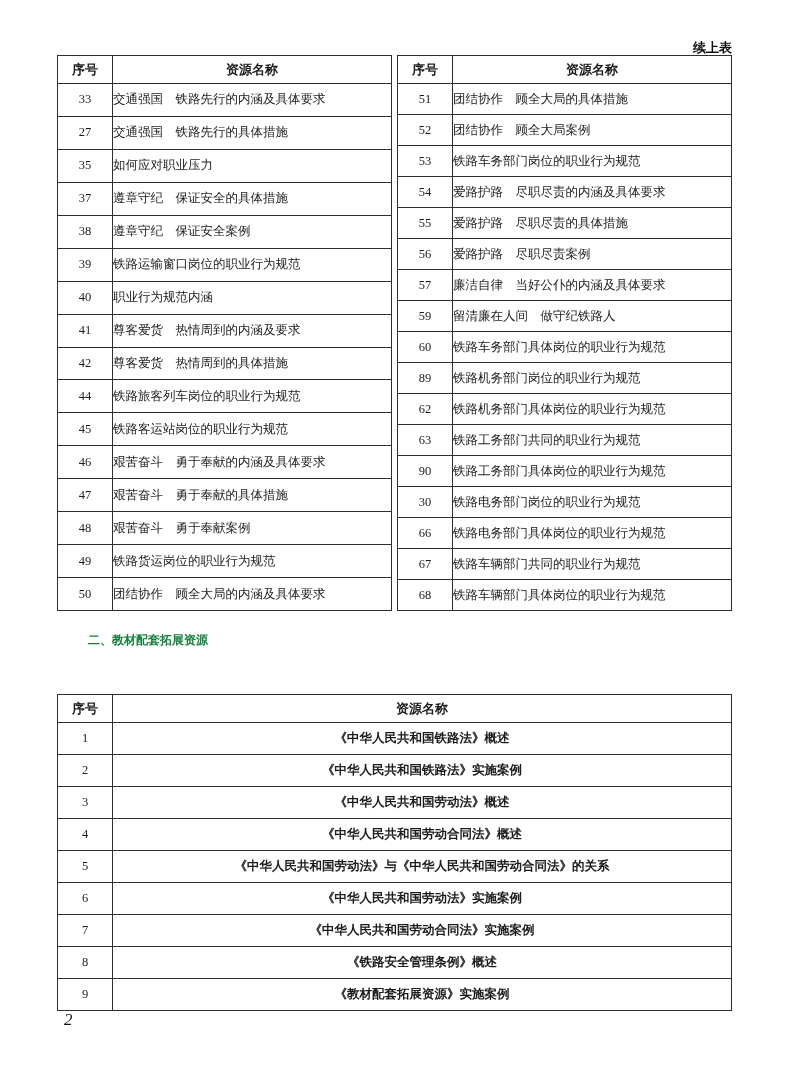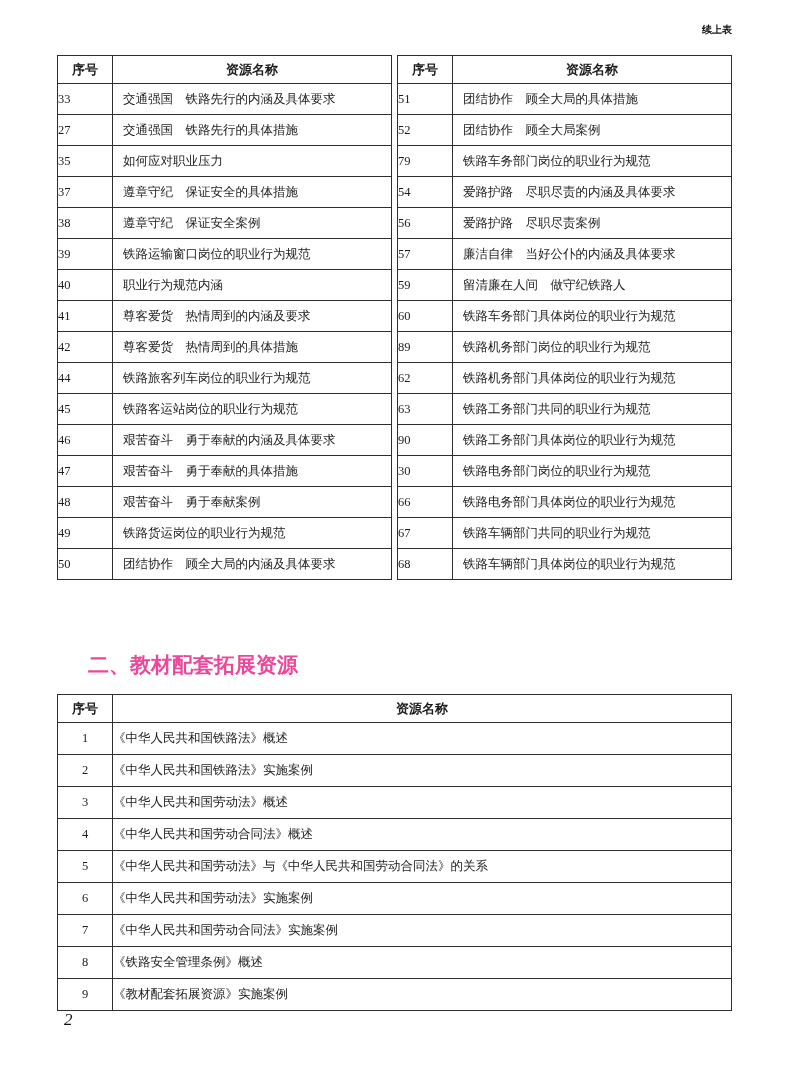--- a/index.html
+++ b/index.html
@@ -5,67 +5,67 @@
   * { margin:0; padding:0; box-sizing:border-box; }
   html,body { background:#ffffff; }
   body {
     width:790px; height:1069px;
     font-family:"Liberation Serif", serif;
     color:#1c1c1c;
   }
   .page { position:relative; width:790px; height:1069px; background:#ffffff; overflow:hidden; }
 
   .continued-note {
-    position:absolute; top:23px; right:58px;
-    font-family:"Liberation Sans", sans-serif;
-    font-weight:bold; font-size:10px; color:#111;
+    position:absolute; top:39px; right:58px;
+    font-family:"Liberation Sans", sans-serif;
+    font-weight:bold; font-size:13px; color:#111;
   }
 
   .tables-row {
     position:absolute; top:55px; left:57px; width:675px;
     display:flex; gap:5px;
   }
   table.res { border-collapse:collapse; table-layout:fixed; flex:1; width:100%; }
   table.res th, table.res td {
     border:1px solid #2e2e2e;
     font-size:12.5px; color:#1c1c1c;
     overflow:hidden; white-space:nowrap;
   }
   table.res th {
     height:28px;
     font-family:"Liberation Sans", sans-serif;
     font-weight:bold; font-size:13px; text-align:center;
   }
   table.res td { height:31px; }
   .col-no { width:55px; }
-  td.no { text-align:left; }
-  td.name { text-align:left; padding-left:10px; }
+  td.no { text-align:center; }
+  td.name { text-align:left; }
 
   .section-heading {
-    position:absolute; top:651px; left:88px;
-    font-family:"Liberation Sans", sans-serif;
-    font-weight:bold; font-size:21px; color:#ec4899;
+    position:absolute; top:632px; left:88px;
+    font-family:"Liberation Sans", sans-serif;
+    font-weight:bold; font-size:12px; color:#15803d;
   }
 
   table.res2 {
     position:absolute; top:694px; left:57px;
     width:675px; border-collapse:collapse; table-layout:fixed;
   }
   table.res2 th, table.res2 td {
     border:1px solid #2e2e2e; font-size:12.5px; color:#1c1c1c;
     overflow:hidden; white-space:nowrap;
   }
   table.res2 th {
     height:28px;
     font-family:"Liberation Sans", sans-serif;
     font-weight:bold; font-size:13px; text-align:center;
   }
   table.res2 td { height:32px; }
   table.res2 td.no { text-align:center; }
-  table.res2 td.name-c { font-weight:normal; }
+  table.res2 td.name-c { text-align:center; font-weight:bold; }
 
   .page-number {
     position:absolute; left:64px; top:1010px;
     font-style:italic; font-size:17px; color:#111;
     font-family:"Liberation Serif", serif;
   }
 </style>
 </head>
 <body>
 
@@ -168,26 +168,30 @@
       <tbody>
         <tr>
             <td class="no">51</td>
             <td class="name">团结协作　顾全大局的具体措施</td>
           </tr>
         <tr>
             <td class="no">52</td>
             <td class="name">团结协作　顾全大局案例</td>
           </tr>
         <tr>
-            <td class="no">79</td>
+            <td class="no">53</td>
             <td class="name">铁路车务部门岗位的职业行为规范</td>
           </tr>
         <tr>
             <td class="no">54</td>
             <td class="name">爱路护路　尽职尽责的内涵及具体要求</td>
+          </tr>
+        <tr>
+            <td class="no">55</td>
+            <td class="name">爱路护路　尽职尽责的具体措施</td>
           </tr>
         <tr>
             <td class="no">56</td>
             <td class="name">爱路护路　尽职尽责案例</td>
           </tr>
         <tr>
             <td class="no">57</td>
             <td class="name">廉洁自律　当好公仆的内涵及具体要求</td>
           </tr>
         <tr>

